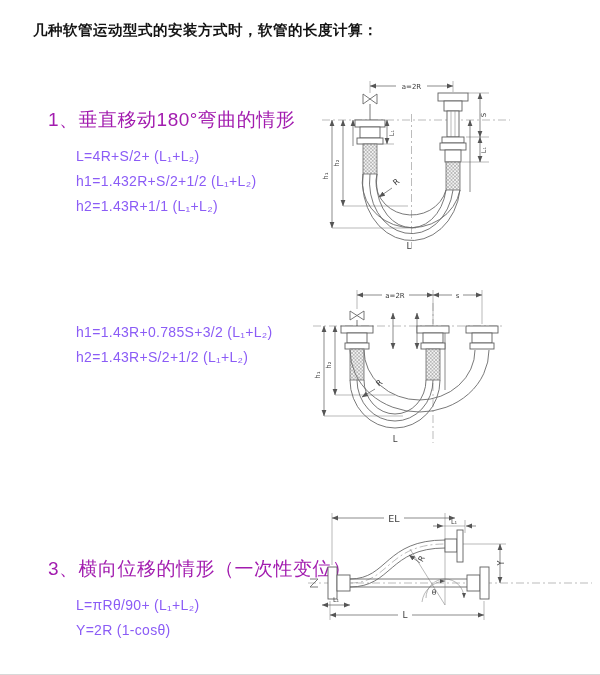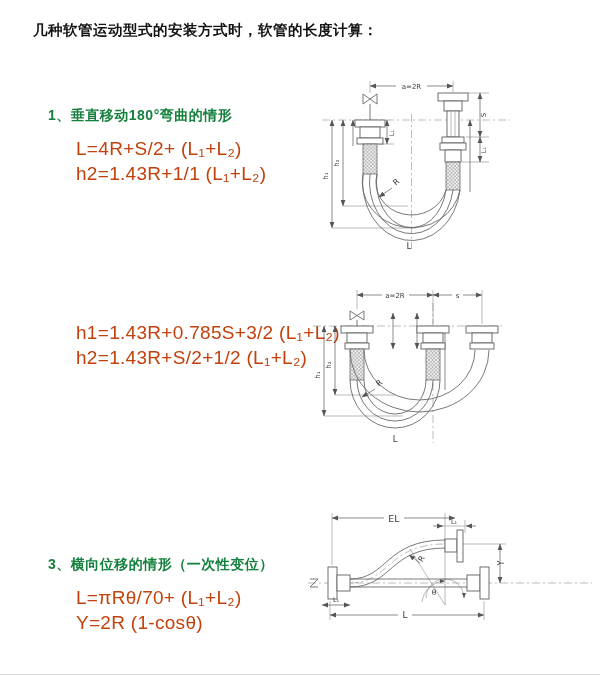--- a/index.html
+++ b/index.html
@@ -6,23 +6,23 @@
   .page{
     position:relative;width:600px;height:675px;background:#ffffff;overflow:hidden;
     font-family:"Liberation Sans","DejaVu Sans",sans-serif;color:#1c1c1c;
     border-bottom:1px solid #d8d8d8;box-sizing:border-box;
   }
   .doc-title{
     position:absolute;left:33px;top:21px;font-size:14.5px;font-weight:bold;
     letter-spacing:0.5px;color:#141414;white-space:nowrap;
   }
   .section{position:absolute;left:48px;}
-  .sec-heading{font-size:14px;font-weight:bold;color:#15803d;letter-spacing:0.5px;white-space:nowrap;}
+  .sec-heading{font-size:19px;font-weight:normal;color:#a21caf;letter-spacing:0.5px;white-space:nowrap;}
   .formulas{margin-left:28px;}
-  .formula{font-size:19px;color:#c2410c;line-height:17px;margin-top:8px;white-space:nowrap;letter-spacing:0.3px;}
+  .formula{font-size:14px;color:#8b5cf6;line-height:17px;margin-top:8px;white-space:nowrap;letter-spacing:0.3px;}
   .formula:first-child{margin-top:15px;}
   #sec1{top:107px;}
   #sec2{top:309px;}
   #sec3{top:556px;}
   .diag{position:absolute;}
   #d1{left:308px;top:68px;}
   #d2{left:303px;top:283px;}
   #d3{left:300px;top:503px;}
   svg text{font-family:"DejaVu Sans","Liberation Sans",sans-serif;fill:#3c3c3c;}
   .ln{stroke:#6a6a6a;stroke-width:0.9;fill:none;}
@@ -36,35 +36,36 @@
 <body>
 
 <div class="page">
 
   <div class="doc-title">几种软管运动型式的安装方式时，软管的长度计算：</div>
 
   <div class="section" id="sec1">
     <div class="sec-heading">1、垂直移动180°弯曲的情形</div>
     <div class="formulas">
       <div class="formula">L=4R+S/2+ (L₁+L₂)</div>
+      <div class="formula">h1=1.432R+S/2+1/2 (L₁+L₂)</div>
       <div class="formula">h2=1.43R+1/1 (L₁+L₂)</div>
     </div>
   </div>
 
   <div class="section" id="sec2">
     <div class="formulas">
       <div class="formula">h1=1.43R+0.785S+3/2 (L₁+L₂)</div>
       <div class="formula">h2=1.43R+S/2+1/2 (L₁+L₂)</div>
     </div>
   </div>
 
   <div class="section" id="sec3">
     <div class="sec-heading">3、横向位移的情形（一次性变位）</div>
     <div class="formulas">
-      <div class="formula">L=πRθ/70+ (L₁+L₂)</div>
+      <div class="formula">L=πRθ/90+ (L₁+L₂)</div>
       <div class="formula">Y=2R (1-cosθ)</div>
     </div>
   </div>
 
   <svg id="d1" class="diag" width="292" height="198" viewBox="0 0 292 198">
     <defs>
       <marker id="aE" viewBox="0 0 10 10" refX="9.5" refY="5" markerWidth="9" markerHeight="9" orient="auto">
         <path d="M0,1.2 L10,5 L0,8.8 Z" fill="#555"></path>
       </marker>
       <marker id="aS" viewBox="0 0 10 10" refX="0.5" refY="5" markerWidth="9" markerHeight="9" orient="auto">

